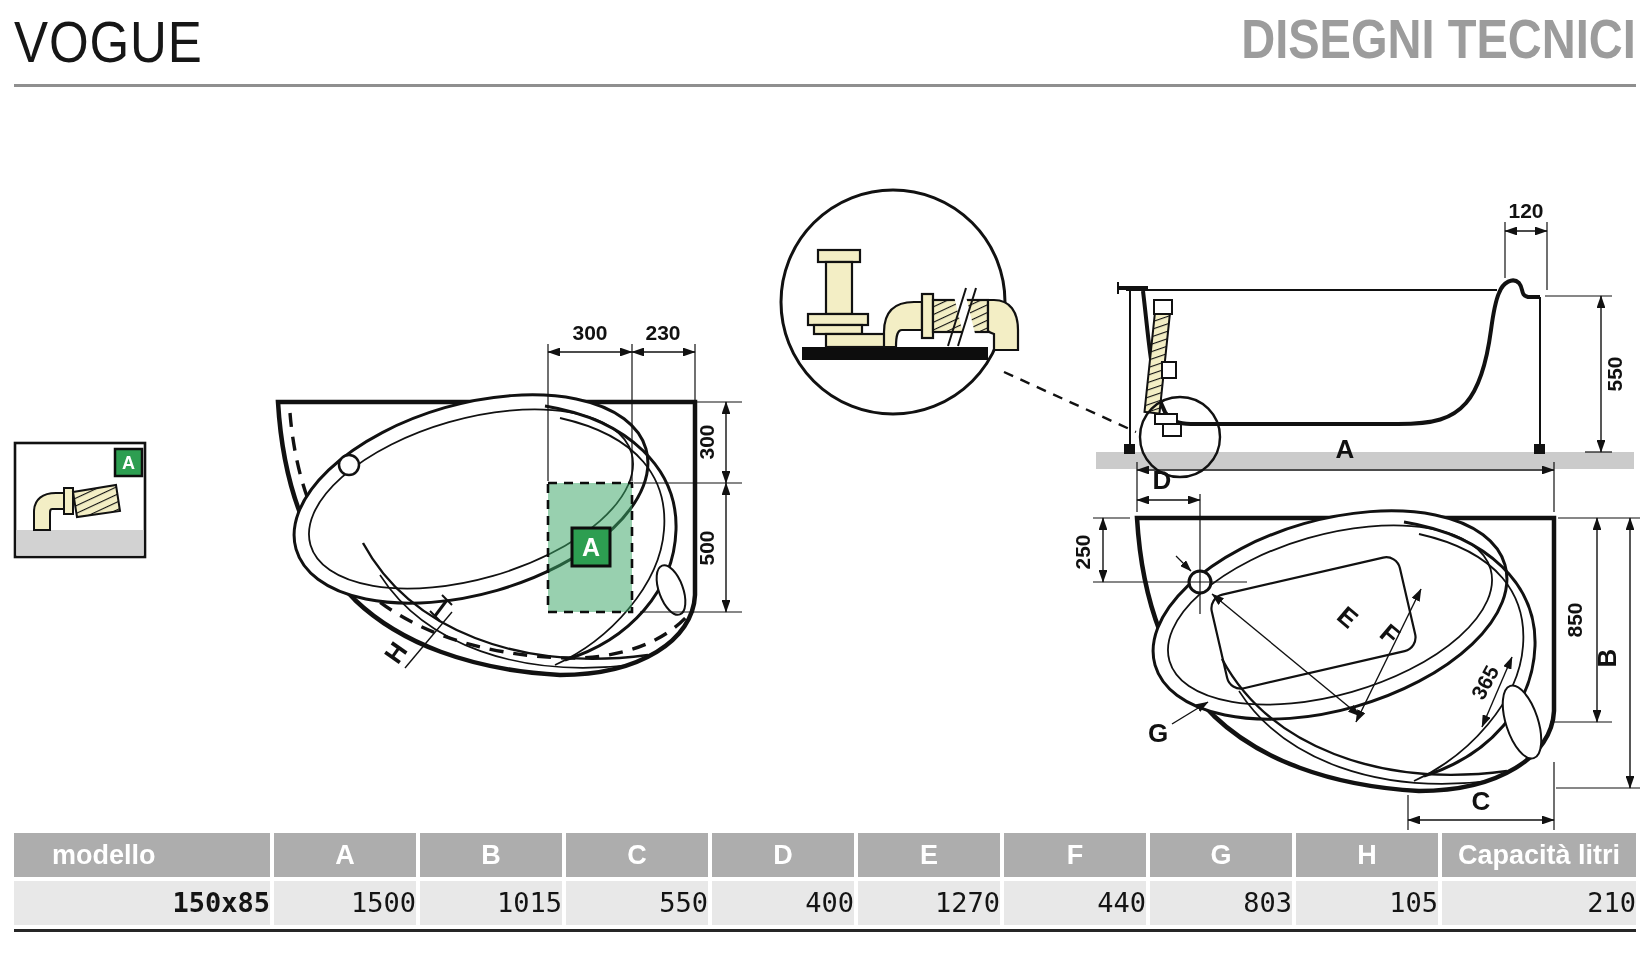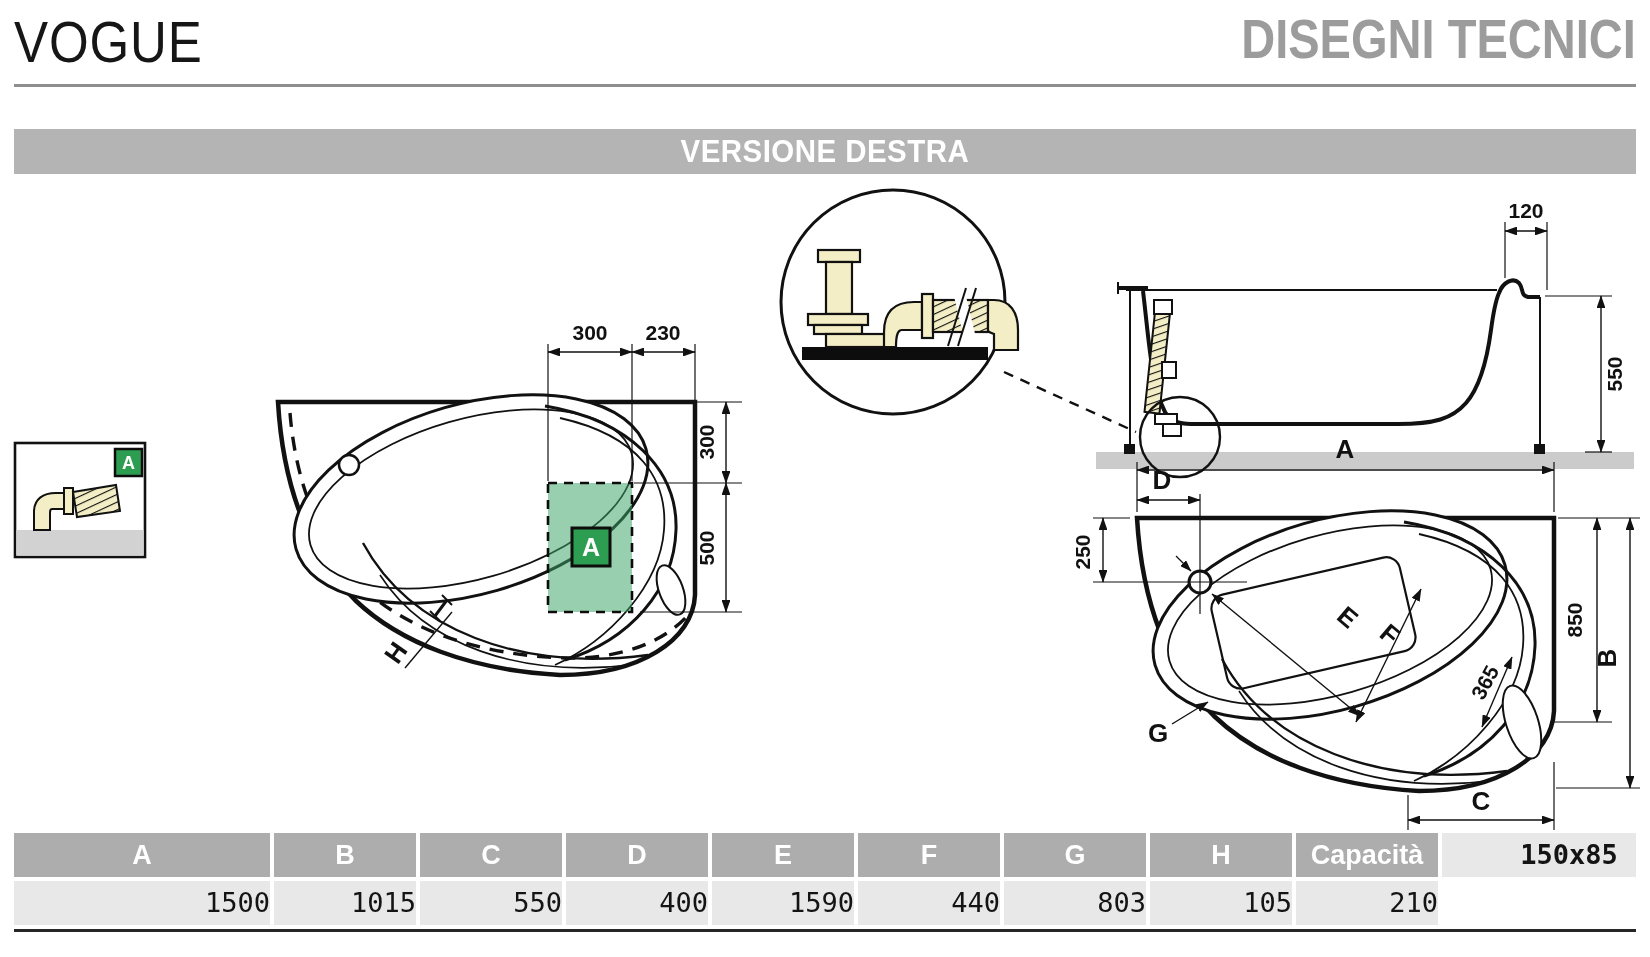--- a/index.html
+++ b/index.html
@@ -20,35 +20,32 @@
   .badgetxt{font-size:25px;font-weight:700;fill:#fff;}
   .badgetxt-sm{font-size:18px;font-weight:700;fill:#fff;}
   
   .spec-table{position:absolute;left:14px;top:833px;width:1622px;}
   .tbl-grid{display:grid;grid-template-columns:256px repeat(8,142px) 1fr;column-gap:4px;row-gap:4px;}
   .hcell{height:44px;line-height:44px;background:#adadad;color:#fff;font-size:27px;font-weight:700;
          text-align:center;transform-origin:center;}
   .hcell.first{text-align:left;padding-left:38px;}
   .dcell{height:44px;line-height:44px;background:#e8e8e8;color:#141414;font-size:27px;
          font-family:"DejaVu Sans Mono",monospace;text-align:right;}
-  .dcell.first{text-align:center;padding-left:60px;font-weight:700;}
+  .dcell.first{text-align:right;padding-left:60px;font-weight:700;}
   .tbl-bottom{margin-top:4px;height:3px;background:#262626;}
 </style>
 </head>
 <body>
 
 <div id="sheet">
 
   <div class="brand">VOGUE</div>
   <div class="doc-title">DISEGNI TECNICI</div>
   <div class="top-rule"></div>
 
-  <div class="banner">
-    <span>VERSIONE DESTRA</span>
-  </div>
 
   <svg id="drawings" viewBox="0 0 1650 957">
     <defs>
       <marker id="ar" viewBox="0 0 10 7" refX="9.5" refY="3.5" markerWidth="9" markerHeight="6.3" orient="auto-start-reverse">
           <path d="M0,0 L10,3.5 L0,7 Z" fill="#111"></path>
         </marker>
       <pattern id="hatch" width="7" height="7" patternUnits="userSpaceOnUse" patternTransform="rotate(65)">
         <rect width="7" height="7" fill="#f3eec5"></rect>
         <line x1="0" y1="0" x2="0" y2="7" stroke="#111" stroke-width="2.2"></line>
       </pattern>
@@ -202,36 +199,37 @@
       <text x="1582" y="620" text-anchor="middle" transform="rotate(-90 1582 620)" class="dimtxt">850</text>
       <text x="1616" y="658" text-anchor="middle" transform="rotate(-90 1616 658)" class="lettertxt">B</text>
       <text x="1488" y="688" text-anchor="middle" transform="rotate(-62 1488 684)" class="dimtxt">365</text>
       <text x="1158" y="742" text-anchor="middle" class="lettertxt">G</text>
       <text x="1481" y="810" text-anchor="middle" class="lettertxt">C</text>
     </g>
   </svg>
 
   <div class="spec-table">
     <div class="tbl-grid">
+      <div class="hcell first">modello</div>
       <div class="hcell">A</div>
       <div class="hcell">B</div>
       <div class="hcell">C</div>
       <div class="hcell">D</div>
       <div class="hcell">E</div>
       <div class="hcell">F</div>
       <div class="hcell">G</div>
       <div class="hcell">H</div>
       <div class="hcell">Capacità litri</div>
 
       <div class="dcell first">150x85</div>
       <div class="dcell">1500</div>
       <div class="dcell">1015</div>
       <div class="dcell">550</div>
       <div class="dcell">400</div>
-      <div class="dcell">1590</div>
+      <div class="dcell">1270</div>
       <div class="dcell">440</div>
       <div class="dcell">803</div>
       <div class="dcell">105</div>
       <div class="dcell">210</div>
     </div>
     <div class="tbl-bottom"></div>
   </div>
 
 </div>
 

